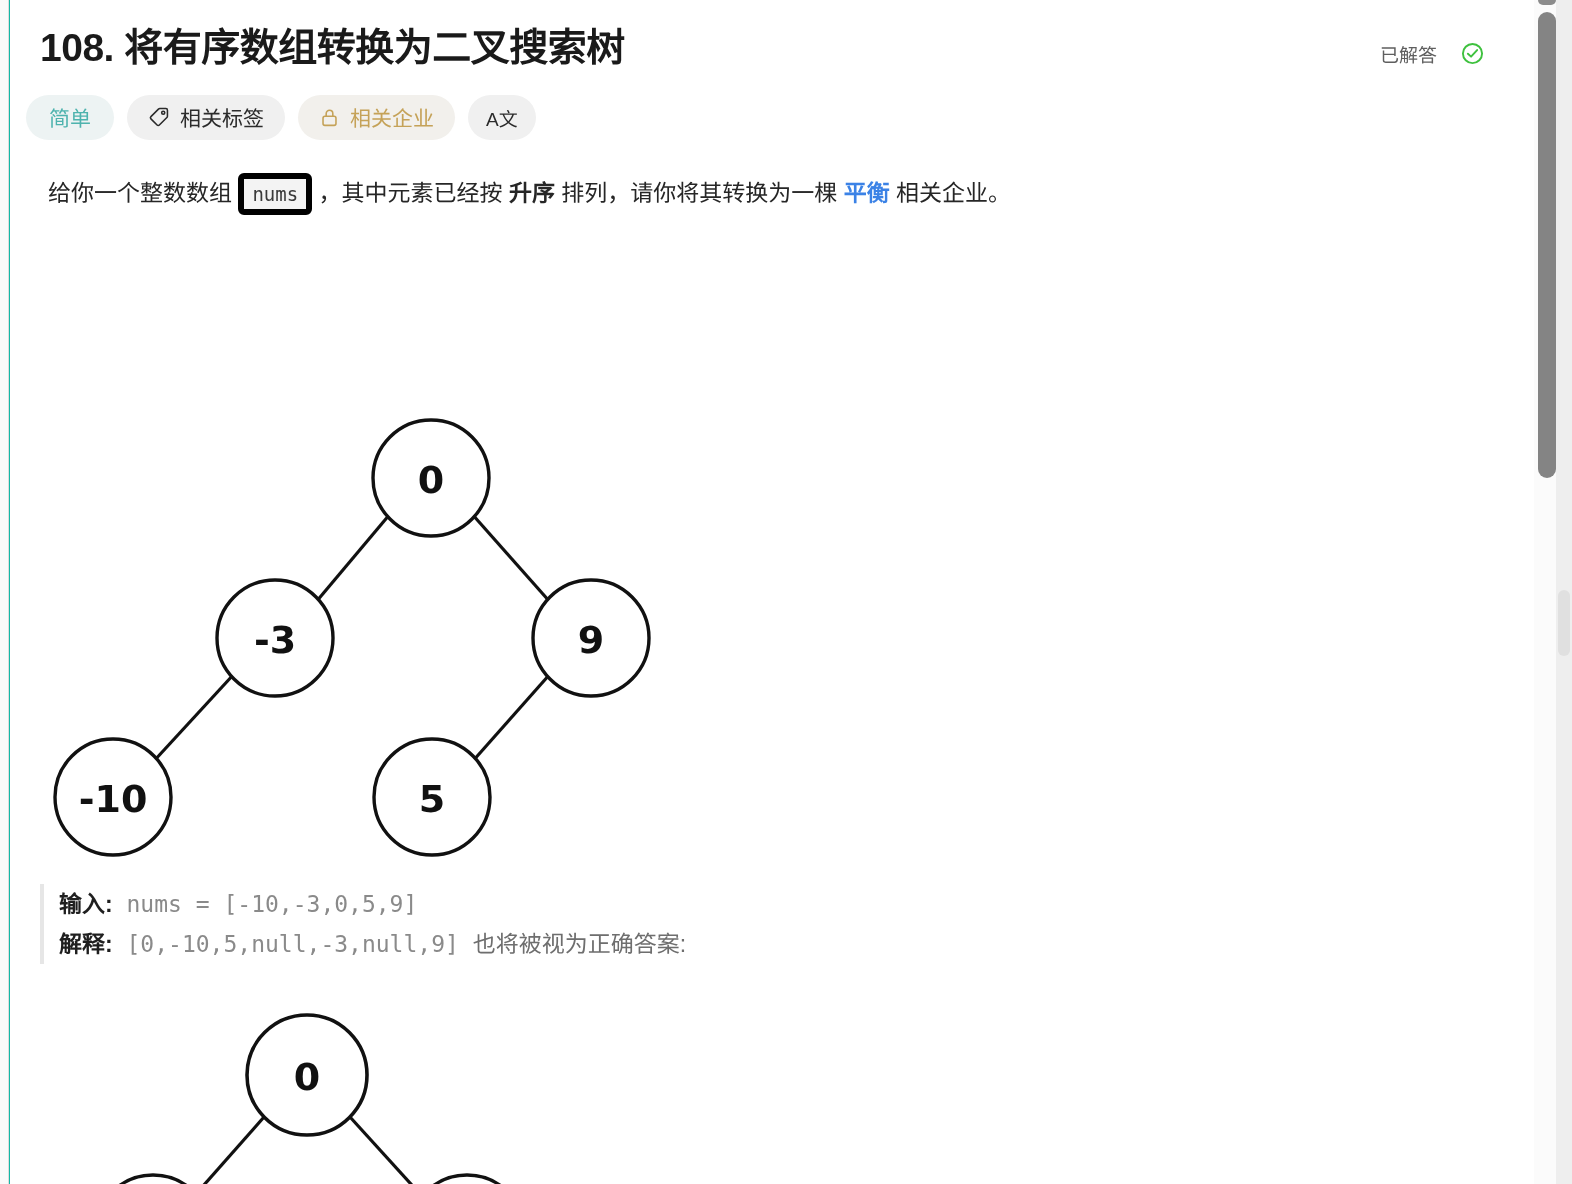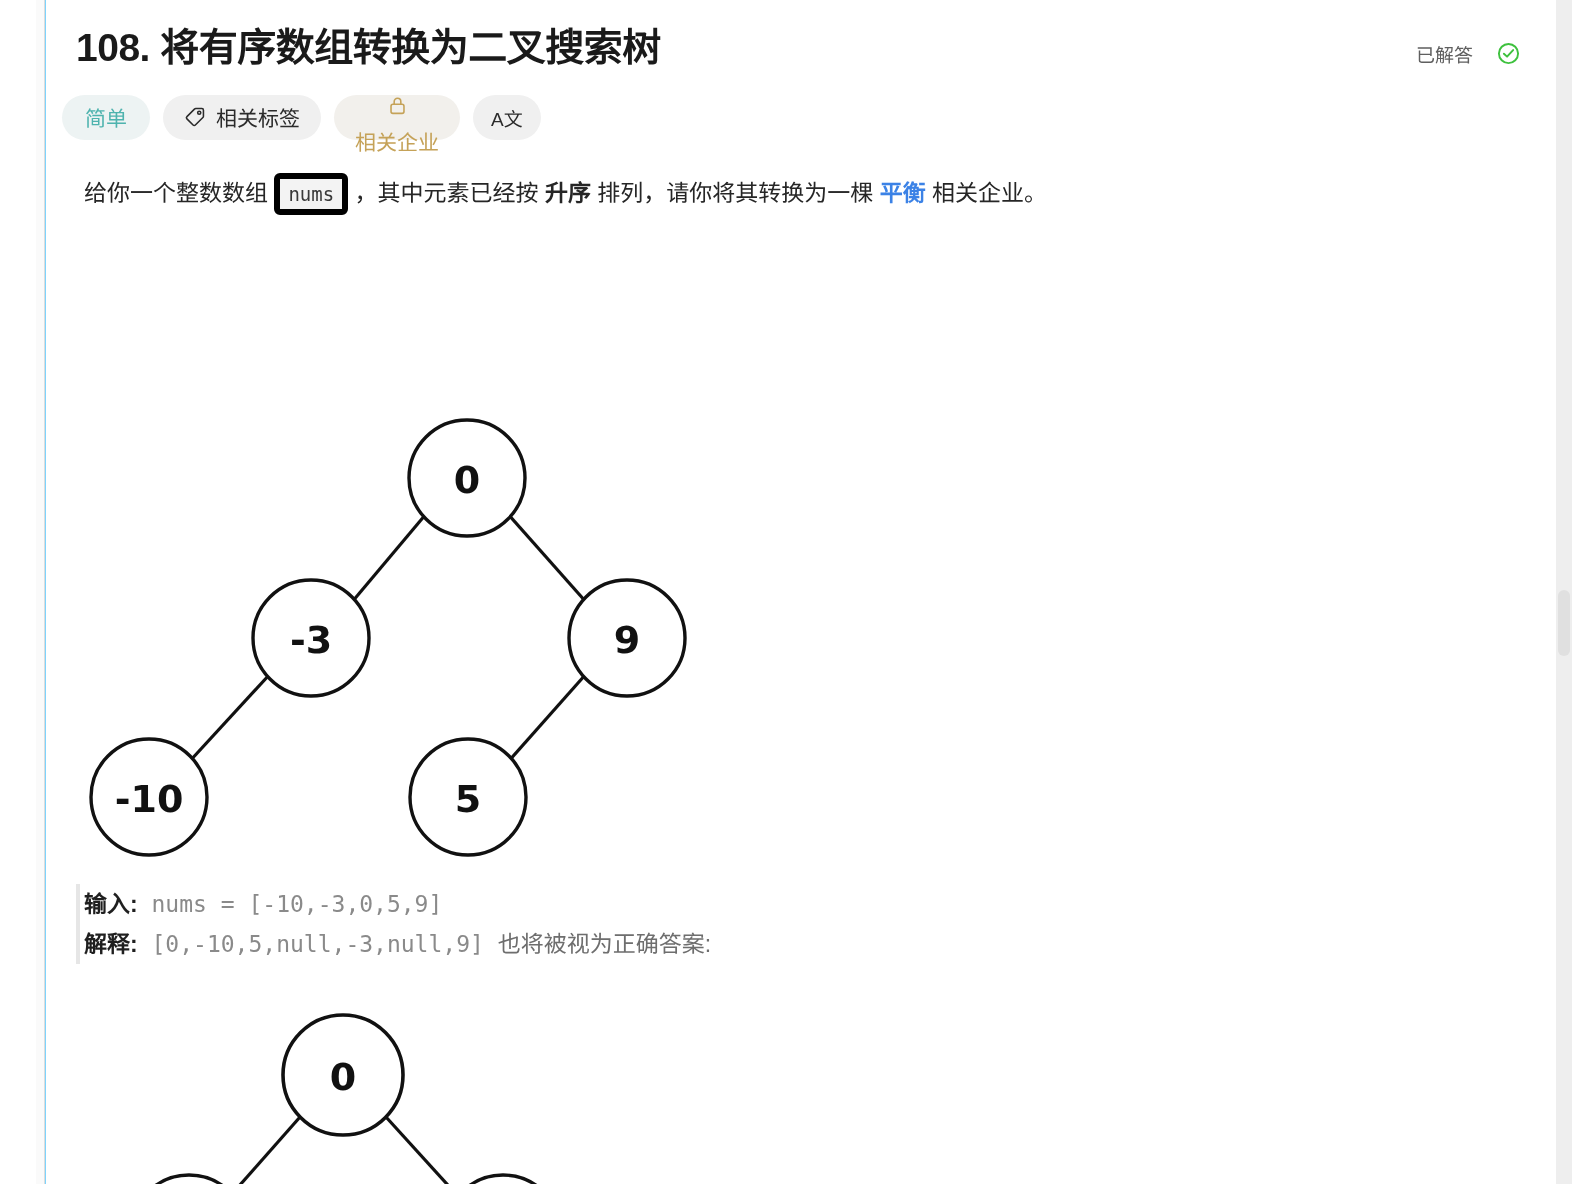--- a/index.html
+++ b/index.html
@@ -13,22 +13,21 @@
     height: 1184px;
     overflow: hidden;
     font-family: "Liberation Sans", "DejaVu Sans", sans-serif;
     position: relative;
   }
 
   
   #app-shell {
     position: absolute;
     inset: 0;
-    background: #7dd3fc;
-    margin-left: 36px;
+    background: #14b8a6;
   }
   
   #outer-scroll-track {
     position: absolute;
     top: 0;
     right: 0;
     width: 16px;
     height: 1184px;
     background: #eeeeee;
   }
@@ -153,21 +152,20 @@
     box-sizing: border-box;
   }
   .chip.difficulty {
     background: #edf3f3;
     color: #4eb3ae;
     padding: 0 23px;
   }
   .chip.companies {
     background: #f2f0ec;
     color: #c5a258;
-    flex-direction: column;
   }
   .chip.lang {
     padding: 0 18px;
     font-size: 19px;
     letter-spacing: 0px;
   }
   .chip svg { flex: none; display: block; }
 
   
   #description {
@@ -222,21 +220,21 @@
     font-weight: 700;
     fill: #111111;
   }
 
   
   #example-block {
     position: absolute;
     left: 30px;
     top: 884px;
     width: 1100px;
-    padding-left: 4px;
+    padding-left: 15px;
     border-left: 4px solid #e6e6e6;
     box-sizing: border-box;
   }
   .sample-line {
     font-family: "DejaVu Sans Mono", "Liberation Mono", monospace;
     font-size: 23px;
     line-height: 40px;
     color: #8a8a8a;
     white-space: pre;
   }

